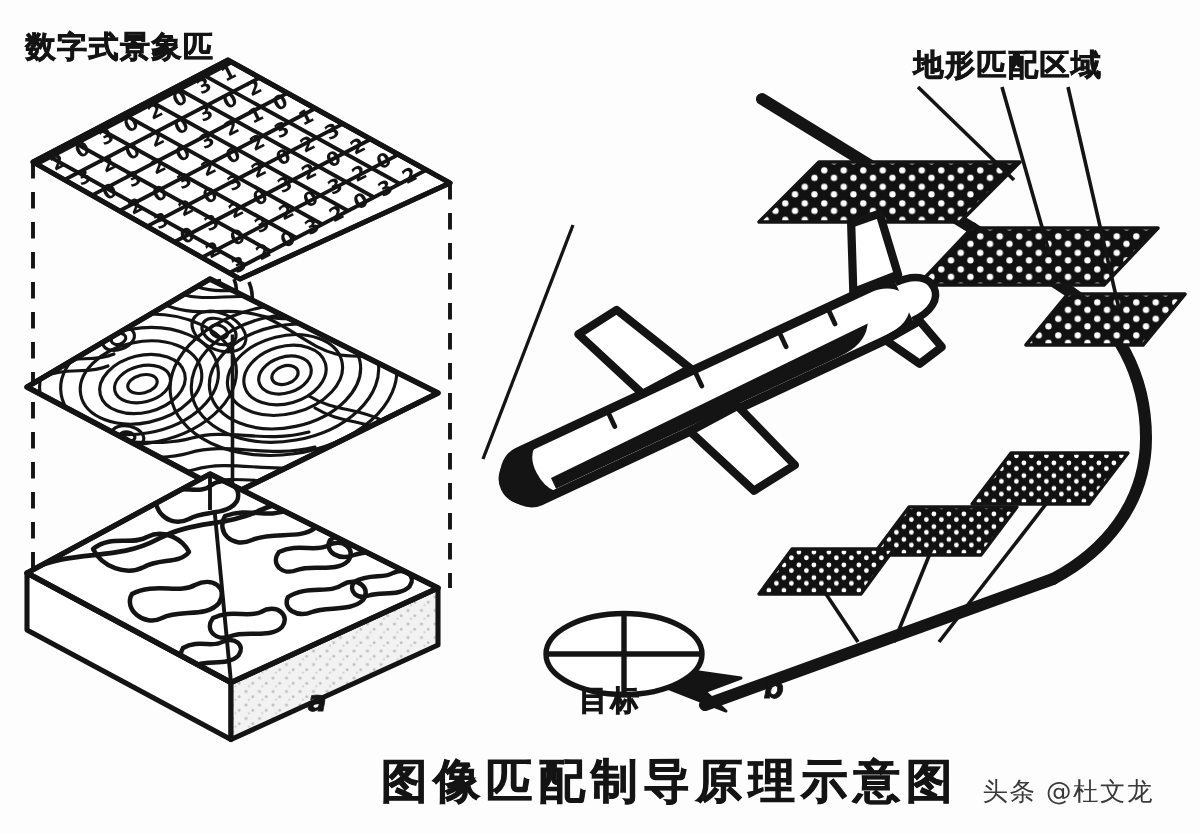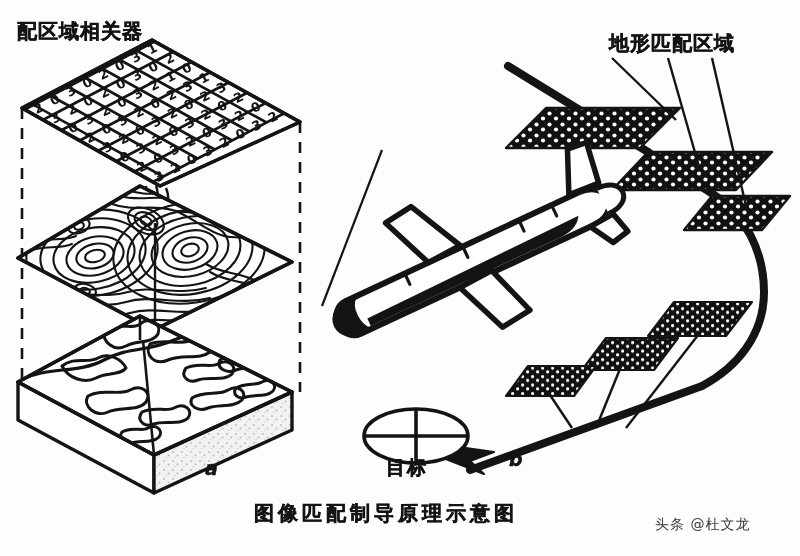--- a/index.html
+++ b/index.html
@@ -19,34 +19,34 @@
   .lbl{
     position:absolute;
     color:#141414;
     font-family:"DejaVu Sans","Liberation Sans",sans-serif;
     font-weight:bold;
     white-space:nowrap;
     letter-spacing:1px;
     -webkit-text-stroke:0.5px #141414;
   }
   .lbl-cn{font-size:20px;line-height:30px;}
-  .lbl-title{font-size:20px;letter-spacing:4px;font-weight:bold;}
+  .lbl-title{font-size:31px;letter-spacing:4px;font-weight:bold;}
   .lbl-ital{font-style:italic;font-size:19px;font-weight:bold;letter-spacing:0;}
   #t-dataprep{left:17px;top:16px;}
   #t-correlator{left:310px;top:88px;}
   #t-correlator div{display:block;}
   #t-terrain{left:609px;top:28px;}
   #t-scene{left:556px;top:434px;}
   #t-target{left:386px;top:452px;font-size:19px;letter-spacing:2px;}
   #t-a{left:205px;top:457px;}
   #t-b{left:509px;top:448px;}
   #t-caption{left:254px;top:500px;}
   #watermark{
     position:absolute;left:655px;top:516px;
-    font-size:14px;color:#3a3a3a;font-weight:normal;
+    font-size:17px;color:#3a3a3a;font-weight:normal;
     letter-spacing:1px;-webkit-text-stroke:0px;
     font-family:"DejaVu Sans","Liberation Sans",sans-serif;
   }
 </style>
 </head>
 <body>
 
 <div id="stage">
 
   <svg class="layer" viewBox="0 0 800 556">
@@ -339,21 +339,21 @@
       <path d="M614,244 C628,244 636,250 636,258 C636,266 628,272 614,272" fill="#ffffff" stroke="#141414" stroke-width="5"></path>
     </g>
 
     <g>
       <ellipse cx="416" cy="436" rx="52" ry="27" fill="#ffffff" stroke="#141414" stroke-width="3.6"></ellipse>
       <line x1="364" y1="436" x2="468" y2="436" stroke="#141414" stroke-width="3.6"></line>
       <line x1="416" y1="409" x2="416" y2="463" stroke="#141414" stroke-width="3.6"></line>
     </g>
   </svg>
 
-  <div class="lbl lbl-cn" id="t-dataprep">配区域相关器</div>
+  <div class="lbl lbl-cn" id="t-dataprep">数字式景象匹</div>
 
 
   <div class="lbl lbl-cn" id="t-terrain">地形匹配区域</div>
 
 
   <div class="lbl lbl-cn" id="t-target">目标</div>
 
   <div class="lbl lbl-ital" id="t-a">a</div>
 
   <div class="lbl lbl-ital" id="t-b">b</div>

